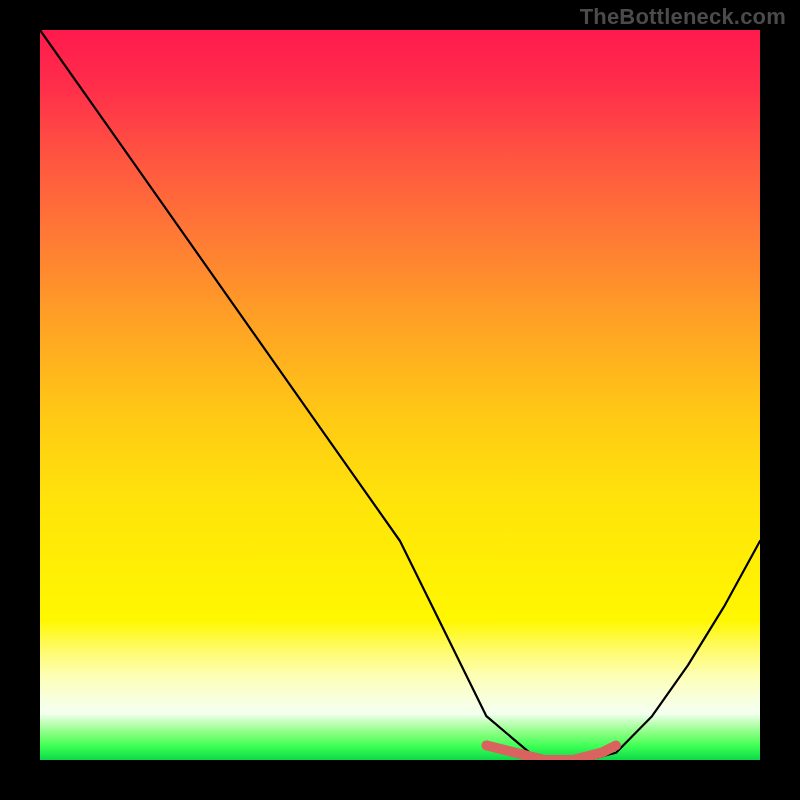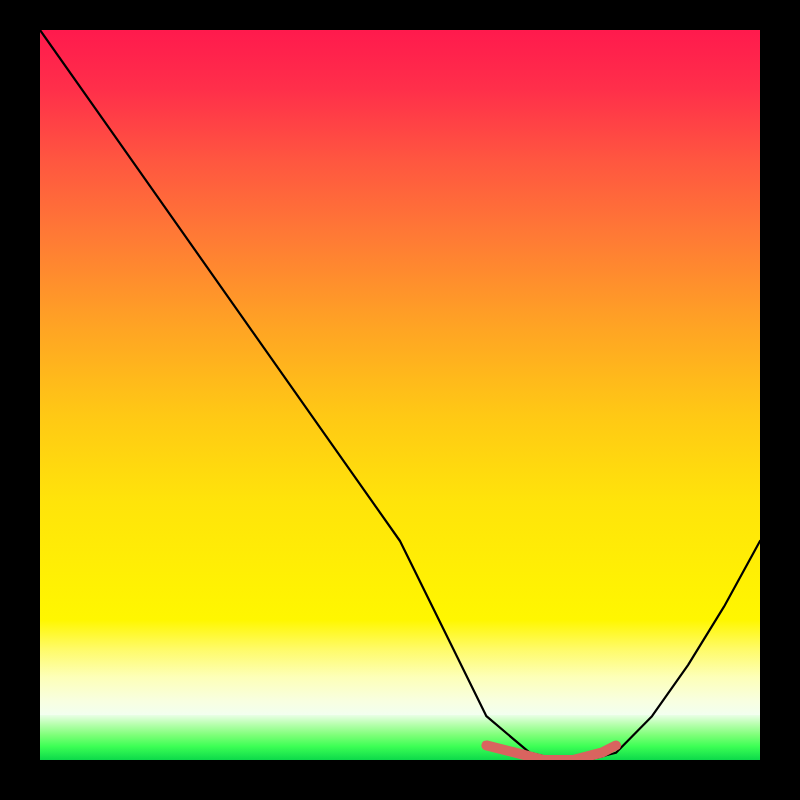--- a/index.html
+++ b/index.html
@@ -83,20 +83,21 @@
     top: 0;
     width: 720px;
     height: 730px;
     z-index: 5;
   }
 </style>
 </head>
 <body>
 
 <div class="frame">
+  <div class="watermark">TheBottleneck.com</div>
 
   <div class="plot-area">
     <div class="grad g-top"></div>
     <div class="grad g-pale"></div>
     <div class="grad g-green"></div>
 
     <svg class="curve" viewBox="0 0 720 730" preserveAspectRatio="none">
       <path fill="none" stroke="#000000" stroke-width="2.2" stroke-linecap="round" stroke-linejoin="round" d="M0.0 0.0 L72.0 102.2 L144.0 204.4 L216.0 306.6 L288.0 408.8 L360.0 511.0 L417.6 627.8 L446.4 686.2 L489.6 722.7 L518.4 730.0 L547.2 730.0 L576.0 722.7 L612.0 686.2 L648.0 635.1 L684.0 576.7 L720.0 511.0"></path>
       <path fill="none" stroke="#d9645f" stroke-width="10" stroke-linecap="round" stroke-linejoin="round" d="M446.4 715.4 L475.2 722.7 L504.0 730.0 L532.8 730.0 L561.6 722.7 L576.0 715.4"></path>
     </svg>

